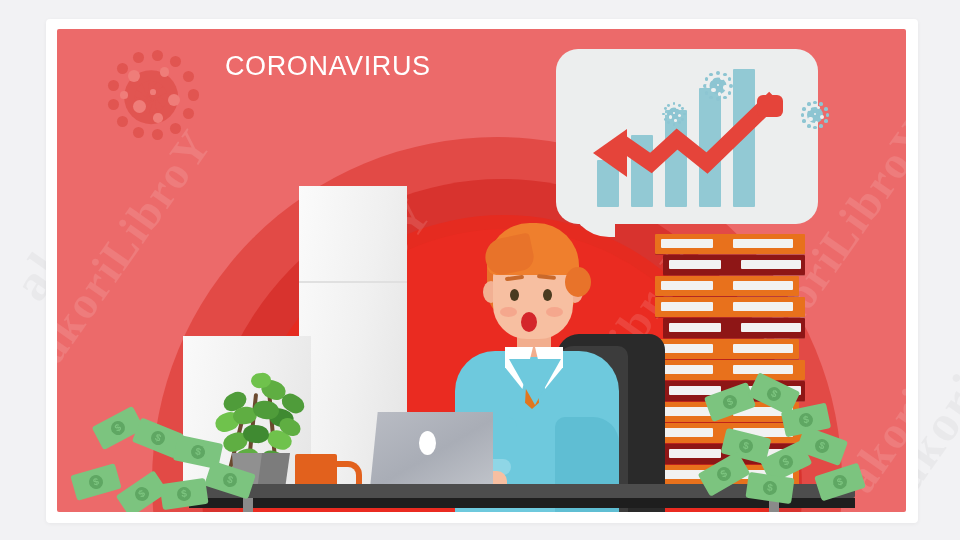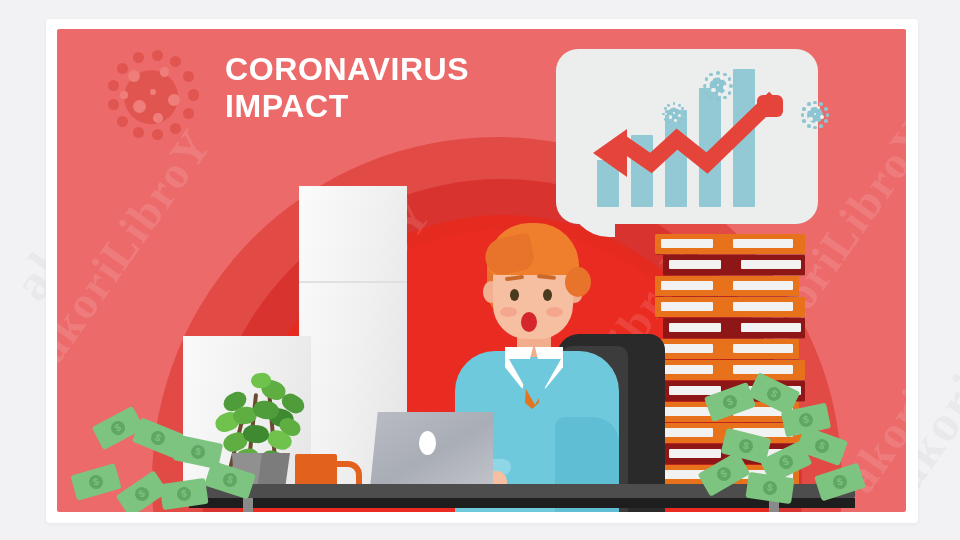--- a/index.html
+++ b/index.html
@@ -48,21 +48,21 @@
     font-size:52px;font-weight:700;letter-spacing:2px;
     transform:rotate(-55deg);white-space:nowrap;
     font-family:"Liberation Serif", serif;pointer-events:none;
   }
   .wm-outer.o1{ left:-40px; top:140px; }
   .wm-outer.o2{ left:835px; top:330px; }
 
   
   #title{
     position:absolute;left:168px;top:22px;
-    color:#ffffff;font-size:32px;font-weight:700;
+    color:#ffffff;font-size:27px;font-weight:400;
     line-height:1.17;letter-spacing:0.6px;
   }
   #title div{display:block;}
 
   
   .virus{position:absolute;}
   .virus .core{
     position:absolute;border-radius:50%;background:#e15551;
     left:50%;top:50%;transform:translate(-50%,-50%);
   }
@@ -256,21 +256,20 @@
         <div class="dot" style="width: 9.6px; height: 9.6px; left: 54.72px; top: 20.16px;"></div>
         <div class="dot" style="width: 12.48px; height: 12.48px; left: 62.88px; top: 46.56px;"></div>
         <div class="dot" style="width: 13.44px; height: 13.44px; left: 27.84px; top: 52.8px;"></div>
         <div class="dot" style="width: 9.6px; height: 9.6px; left: 48px; top: 66.24px;"></div>
         <div class="dot" style="width: 7.68px; height: 7.68px; left: 15.36px; top: 44.16px;"></div>
         <div class="dot" style="width: 5.76px; height: 5.76px; left: 45.12px; top: 42.24px;"></div>
       </div>
 
     <div id="title">
       <div>CORONAVIRUS</div>
-      <div>IMPACT</div>
     </div>
 
     <div class="panel" id="panel-tall"></div>
     <div id="panel-tall-line"></div>
     <div class="panel" id="panel-short"></div>
 
     <div id="bubble-tail2"></div>
     <div id="bubble"></div>
     <div id="bubble-chart">
         <div class="bar" style="left: 0px; width: 22px; height: 46.92px; background: rgb(146, 201, 212);"></div>

